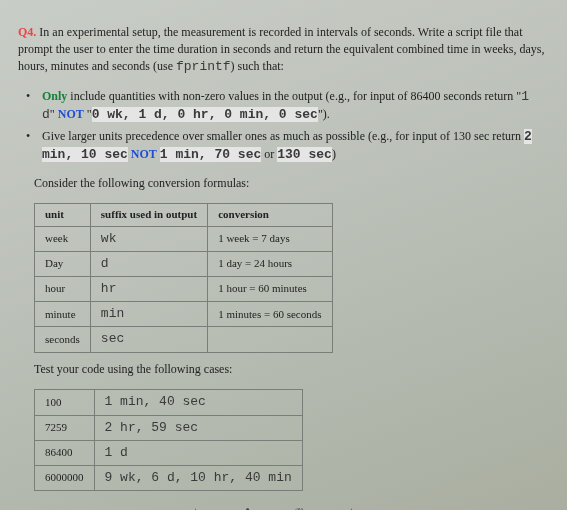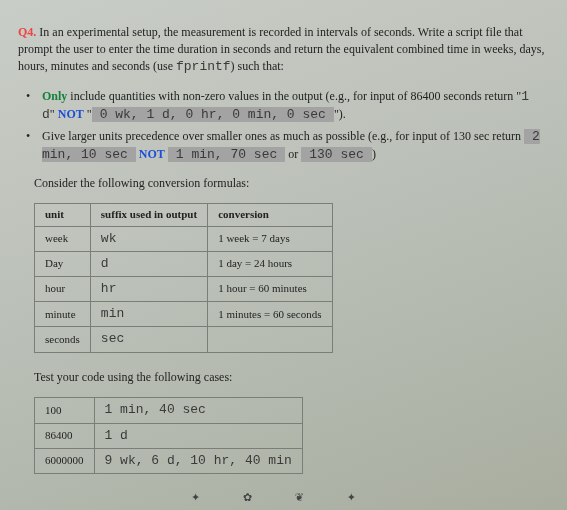--- a/index.html
+++ b/index.html
@@ -8,27 +8,27 @@
     width: 567px;
     box-sizing: border-box;
     font-family: Georgia, 'Times New Roman', serif;
     font-size: 12px;
     color: #222;
     background: linear-gradient(160deg, #c9cdc7 0%, #b6bbb2 60%, #a8ad9f 100%);
     line-height: 1.4;
   }
   .qnum { color: #ef4444; font-weight: bold; }
   .mono { font-family: 'Courier New', monospace; font-size: 13px; color: #3a3a3a; }
-  .hl { background: #a3a3a3; padding: 0 8px; }
+  .hl { background: #e5e5e5; padding: 0 0; font-weight: bold; }
   .highlight-only { color: #15803d; font-weight: bold; }
   .highlight-not { color: #1d4ed8; font-weight: bold; }
   ul { margin: 6px 0 10px 0; padding-left: 12px; list-style: none; }
   ul li { position: relative; padding-left: 12px; margin-bottom: 4px; }
   ul li::before { content: "•"; position: absolute; left: -4px; }
-  table { border-collapse: collapse; margin: 6px 0 16px 16px; font-size: 11px; padding-left: 12px; }
+  table { border-collapse: collapse; margin: 6px 0 6px 16px; font-size: 11px; padding-left: 12px; }
   th, td { border: 1px solid #7a7d78; padding: 3px 10px; text-align: left; background: rgba(255,255,255,0.02); }
   th { font-weight: bold; }
   .subhead { margin-left: 16px; margin-top: 8px; }
   .footer-icons { text-align: center; margin-top: 14px; font-size: 11px; letter-spacing: 20px; color: #444; }
 </style>
 </head>
 <body>
 
 <p>
   <span class="qnum">Q4.</span>
@@ -83,20 +83,24 @@
 
 <p class="subhead">Test your code using the following cases:</p>
 
 <table>
   <tbody>
   <tr>
     <td>100</td>
     <td class="mono">1 min, 40 sec</td>
   </tr>
   <tr>
+    <td>7259</td>
+    <td class="mono">2 hr, 59 sec</td>
+  </tr>
+  <tr>
     <td>86400</td>
     <td class="mono">1 d</td>
   </tr>
   <tr>
     <td>6000000</td>
     <td class="mono">9 wk, 6 d, 10 hr, 40 min</td>
   </tr>
 </tbody>
   </table>
 

